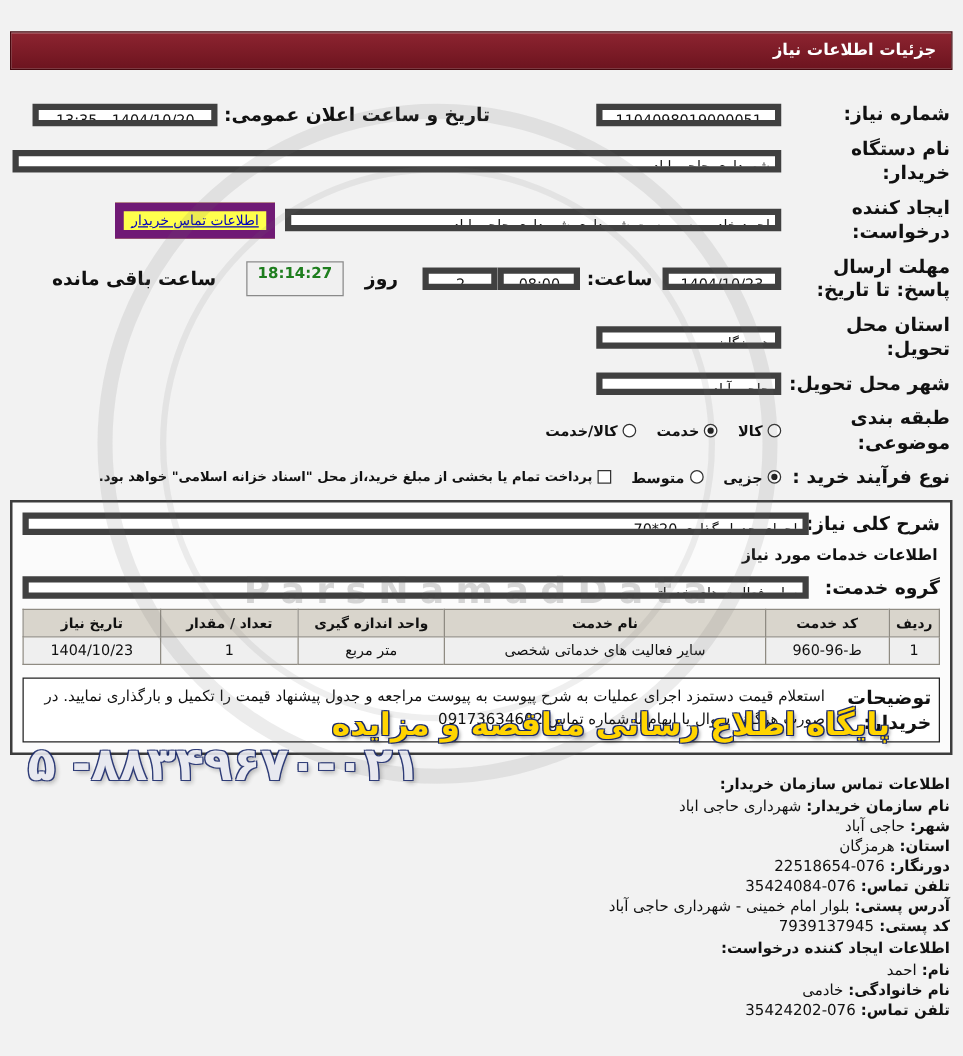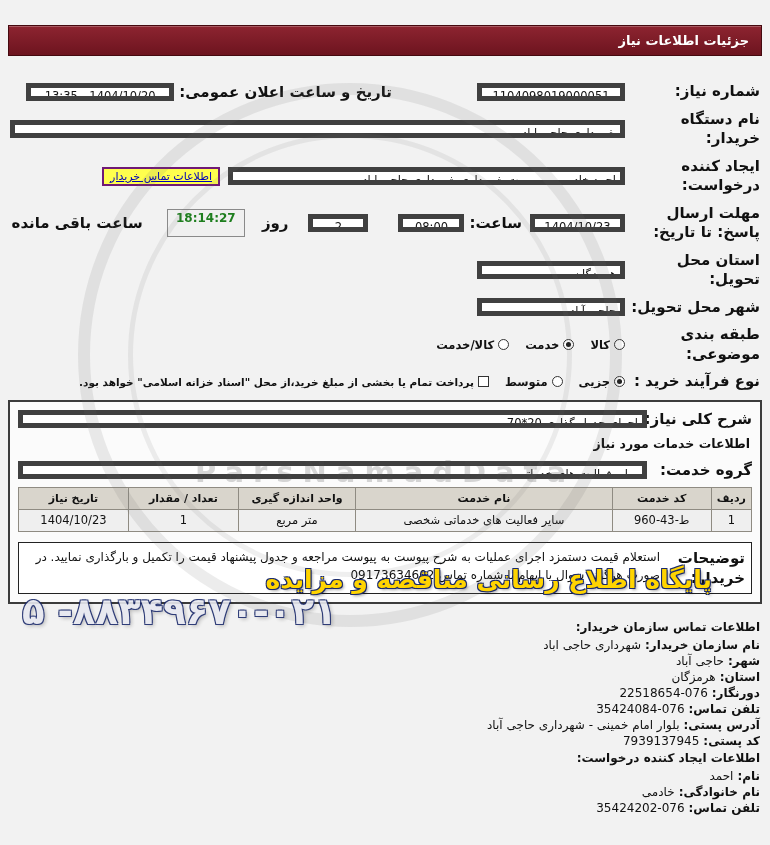--- a/index.html
+++ b/index.html
@@ -38,26 +38,26 @@
     padding:0 4px; overflow:hidden; white-space:nowrap;
   }
   .ltr { direction:ltr; text-align:center; }
   .w148 { width:148px; flex:0 0 148px; }
   .w95  { width:95px;  flex:0 0 95px; }
   .w66  { width:66px;  flex:0 0 66px; }
   .w60  { width:60px;  flex:0 0 60px; text-align:center; }
   .w397 { width:397px; flex:0 0 397px; }
   .flex1 { flex:1; }
   .gap85 { margin-left:85px; }
-  .gap30 { margin-left:30px; }
+  .gap30 { }
   .gap18 { margin-left:18px; }
   .contact-link {
     margin-right:8px;
     background:#ffff4d; color:#0000bb;
-    border:2px solid #701a75;
+    border:7px solid #701a75;
     font-size:11px; padding:1px 6px;
     text-decoration:underline; white-space:nowrap; cursor:pointer;
   }
   .timer {
     width:78px; flex:0 0 78px;
     background:#f0f0f0; border:1px solid #8a8a8a;
     height:28px; line-height:16px; text-align:center;
     color:#1e7e1e; font-weight:bold; font-size:12px;
     direction:ltr;
   }
@@ -252,21 +252,21 @@
           <th>کد خدمت</th>
           <th>نام خدمت</th>
           <th>واحد اندازه گیری</th>
           <th>تعداد / مقدار</th>
           <th>تاریخ نیاز</th>
         </tr>
       </thead>
       <tbody>
         <tr>
           <td>1</td>
-          <td><span class="ltr-inline">ط-43-960</span></td>
+          <td><span class="ltr-inline">ط-96-960</span></td>
           <td>سایر فعالیت های خدماتی شخصی</td>
           <td>متر مربع</td>
           <td>1</td>
           <td><span class="ltr-inline">1404/10/23</span></td>
         </tr>
       </tbody>
     </table>
 
     <div class="notes">
       <span class="lbl">توضیحات خریدار:</span>

